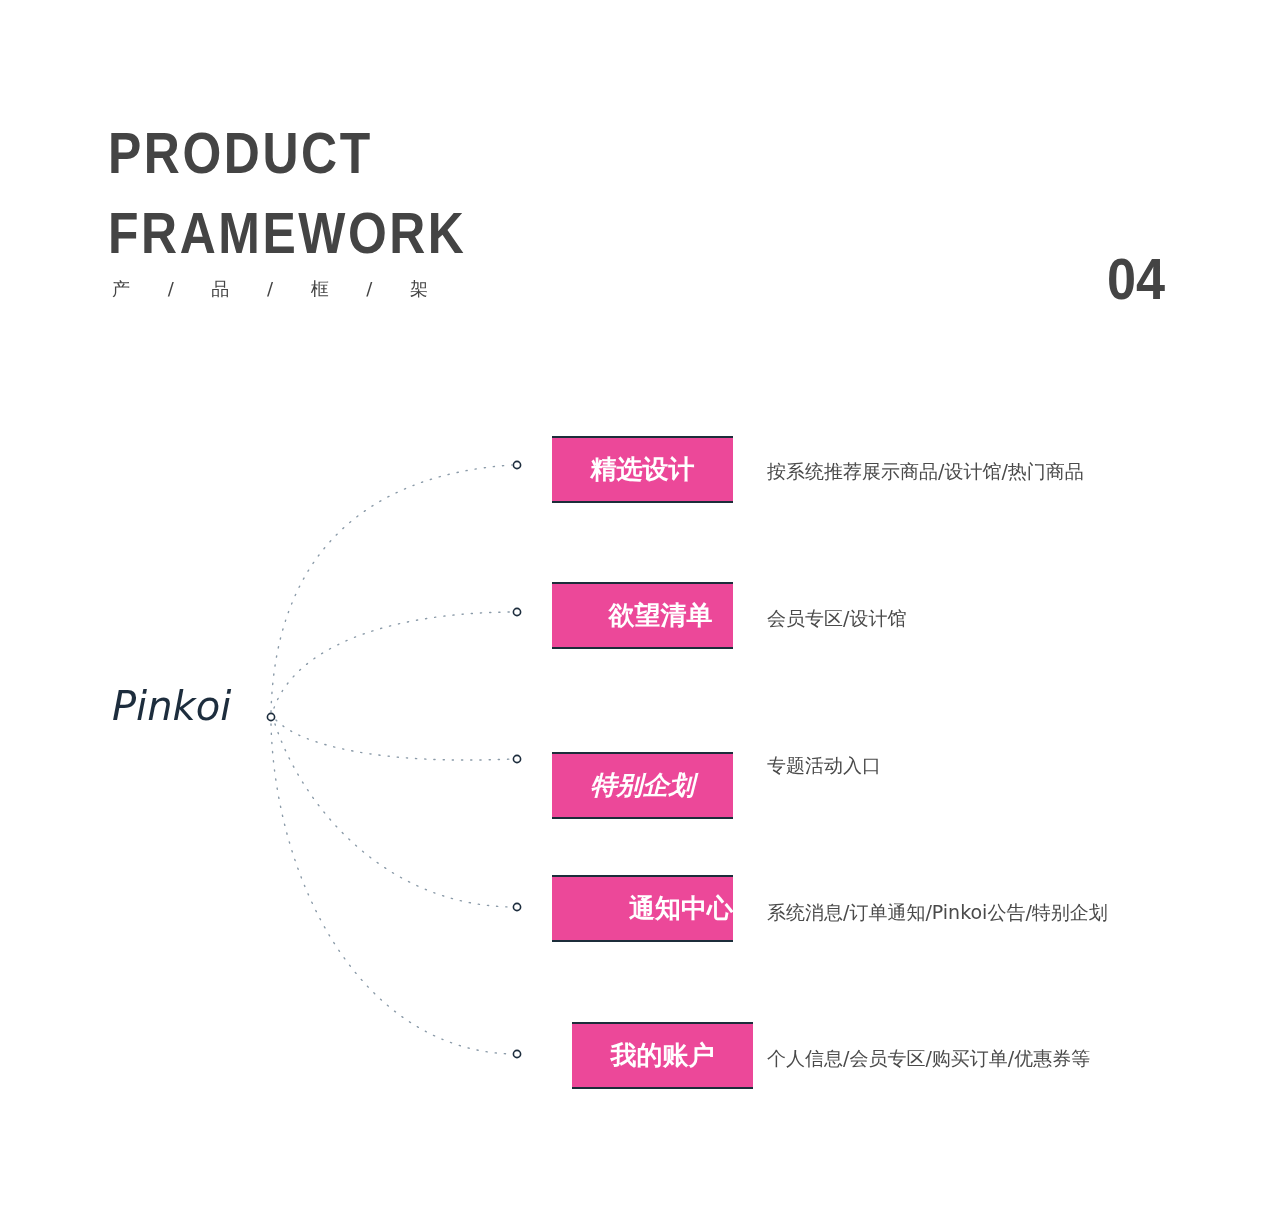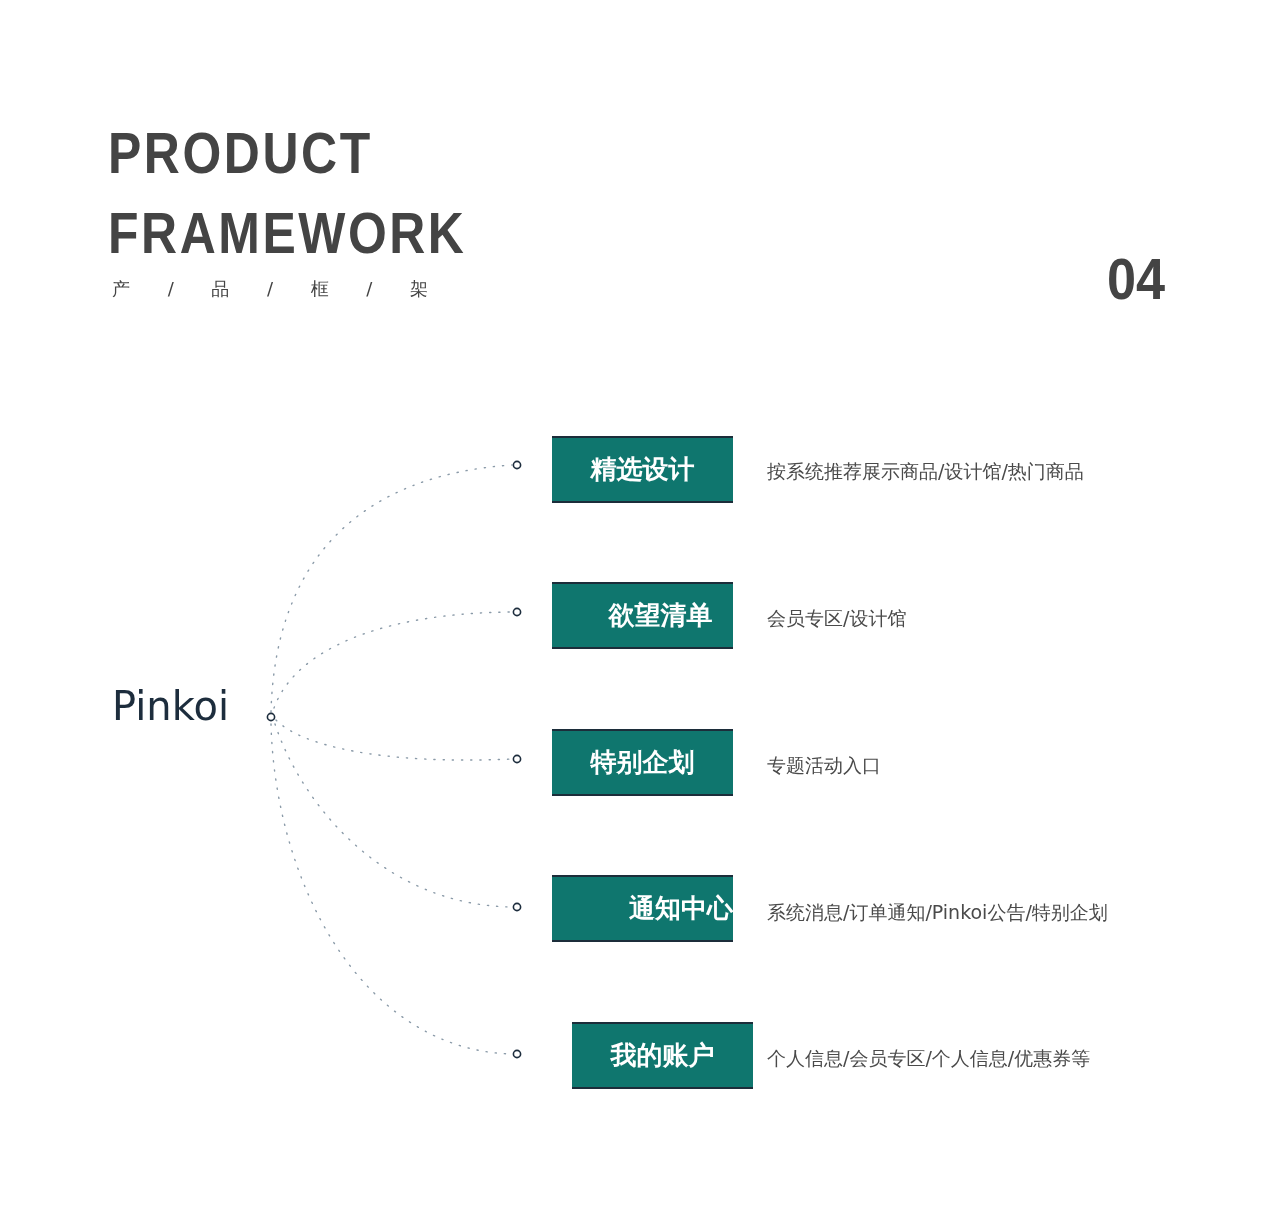--- a/index.html
+++ b/index.html
@@ -55,35 +55,36 @@
     }
     .root-label {
       position: absolute;
       left: 112px;
       top: 686px;
       font-family: "DejaVu Sans", "Liberation Sans", sans-serif;
       font-size: 40px;
       color: #1d2d3d;
       line-height: 1;
       letter-spacing: 0px;
+      font-style: italic;
     }
     svg.connectors {
       position: absolute;
       left: 0;
       top: 0;
       width: 1280px;
       height: 1217px;
       pointer-events: none;
     }
     .node-box {
       position: absolute;
       left: 552px;
       width: 181px;
       height: 67px;
-      background: #0f766e;
+      background: #ec4899;
       border-top: 2px solid #1c2d3a;
       border-bottom: 2px solid #1c2d3a;
       box-sizing: border-box;
       display: flex;
       align-items: center;
       justify-content: center;
       color: #ffffff;
       font-size: 26px;
       font-weight: 700;
       cursor: pointer;
@@ -140,26 +141,26 @@
 <div class="node-box" style="top:436px;">
   <span>精选设计</span>
 </div>
 <div class="node-desc" style="top:462px;">按系统推荐展示商品/设计馆/热门商品</div>
 
 <div class="node-box" style="top:582px;padding-left:36px;">
   <span>欲望清单</span>
 </div>
 <div class="node-desc" style="top:609px;">会员专区/设计馆</div>
 
-<div class="node-box" style="top:729px;">
+<div class="node-box" style="top:752px;font-style:italic;">
   <span>特别企划</span>
 </div>
 <div class="node-desc" style="top:756px;">专题活动入口</div>
 
 <div class="node-box" style="top:875px;justify-content:flex-end;">
   <span>通知中心</span>
 </div>
 <div class="node-desc" style="top:903px;">系统消息/订单通知/Pinkoi公告/特别企划</div>
 
 <div class="node-box" style="top:1022px;margin-left:20px;">
   <span>我的账户</span>
 </div>
-<div class="node-desc" style="top:1049px;">个人信息/会员专区/个人信息/优惠券等</div>
+<div class="node-desc" style="top:1049px;">个人信息/会员专区/购买订单/优惠券等</div>
 
 </body></html>

